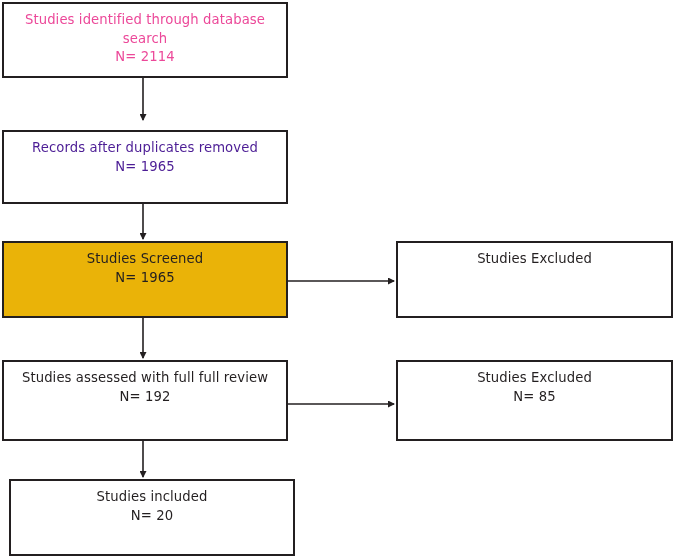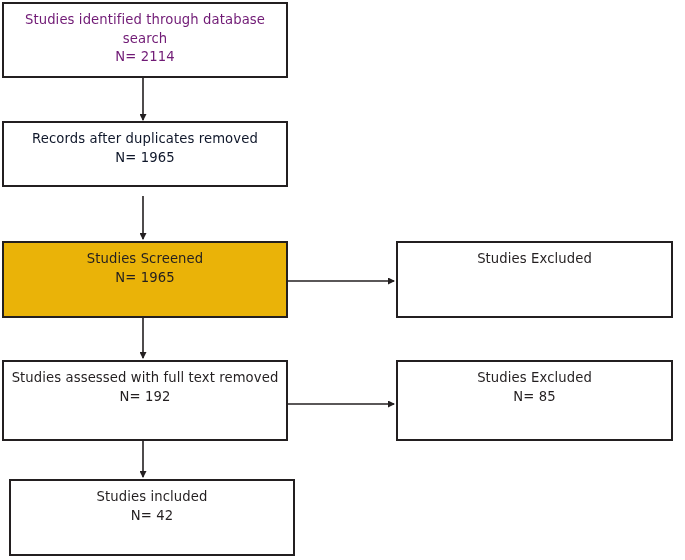--- a/index.html
+++ b/index.html
@@ -62,22 +62,22 @@
         <line x1="143" y1="78" x2="143" y2="120" stroke="#231f20" stroke-width="1.6" marker-end="url(#arrowhead)"></line>
         <line x1="143" y1="196" x2="143" y2="239" stroke="#231f20" stroke-width="1.6" marker-end="url(#arrowhead)"></line>
         <line x1="288" y1="281" x2="394" y2="281" stroke="#231f20" stroke-width="1.6" marker-end="url(#arrowhead)"></line>
         <line x1="143" y1="318" x2="143" y2="358" stroke="#231f20" stroke-width="1.6" marker-end="url(#arrowhead)"></line>
         <line x1="288" y1="404" x2="394" y2="404" stroke="#231f20" stroke-width="1.6" marker-end="url(#arrowhead)"></line>
         <line x1="143" y1="441" x2="143" y2="477" stroke="#231f20" stroke-width="1.6" marker-end="url(#arrowhead)"></line>
       </g>
   </svg>
 
   <div id="box-layer">
-      <div class="flow-box" style="left: 2px; top: 2px; width: 286px; height: 76px; border-color: rgb(35, 31, 32); background: rgb(255, 255, 255); color: #701a75;"><span class="box-line">Studies identified through database search</span><span class="box-line">N= 2114</span></div>
-      <div class="flow-box" style="left: 2px; top: 121px; width: 286px; height: 66px; border-color: rgb(35, 31, 32); background: rgb(255, 255, 255); color: #0f172a;"><span class="box-line">Records after duplicates removed</span><span class="box-line">N= 1965</span></div>
+      <div class="flow-box" style="left: 2px; top: 2px; width: 286px; height: 76px; border-color: rgb(35, 31, 32); background: rgb(255, 255, 255); color: #ec4899;"><span class="box-line">Studies identified through database search</span><span class="box-line">N= 2114</span></div>
+      <div class="flow-box" style="left: 2px; top: 130px; width: 286px; height: 74px; border-color: rgb(35, 31, 32); background: rgb(255, 255, 255); color: #4c1d95;"><span class="box-line">Records after duplicates removed</span><span class="box-line">N= 1965</span></div>
       <div class="flow-box" style="left: 2px; top: 241px; width: 286px; height: 77px; border-color: rgb(35, 31, 32); background: #eab308; color: rgb(35, 31, 32);"><span class="box-line">Studies Screened</span><span class="box-line">N= 1965</span></div>
       <div class="flow-box" style="left: 396px; top: 241px; width: 277px; height: 77px; border-color: rgb(35, 31, 32); background: rgb(255, 255, 255); color: rgb(35, 31, 32);"><span class="box-line">Studies Excluded</span></div>
-      <div class="flow-box" style="left: 2px; top: 360px; width: 286px; height: 81px; border-color: rgb(35, 31, 32); background: rgb(255, 255, 255); color: rgb(35, 31, 32);"><span class="box-line">Studies assessed with full text removed</span><span class="box-line">N= 192</span></div>
+      <div class="flow-box" style="left: 2px; top: 360px; width: 286px; height: 81px; border-color: rgb(35, 31, 32); background: rgb(255, 255, 255); color: rgb(35, 31, 32);"><span class="box-line">Studies assessed with full full review</span><span class="box-line">N= 192</span></div>
       <div class="flow-box" style="left: 396px; top: 360px; width: 277px; height: 81px; border-color: rgb(35, 31, 32); background: rgb(255, 255, 255); color: rgb(35, 31, 32);"><span class="box-line">Studies Excluded</span><span class="box-line">N= 85</span></div>
-      <div class="flow-box" style="left: 2px; top: 479px; width: 286px; height: 77px; border-color: rgb(35, 31, 32); background: rgb(255, 255, 255); color: rgb(35, 31, 32); margin-left: 7px;"><span class="box-line">Studies included</span><span class="box-line">N= 42</span></div>
+      <div class="flow-box" style="left: 2px; top: 479px; width: 286px; height: 77px; border-color: rgb(35, 31, 32); background: rgb(255, 255, 255); color: rgb(35, 31, 32); margin-left: 7px;"><span class="box-line">Studies included</span><span class="box-line">N= 20</span></div>
     </div>
 
 </div>
 
 </body></html>

